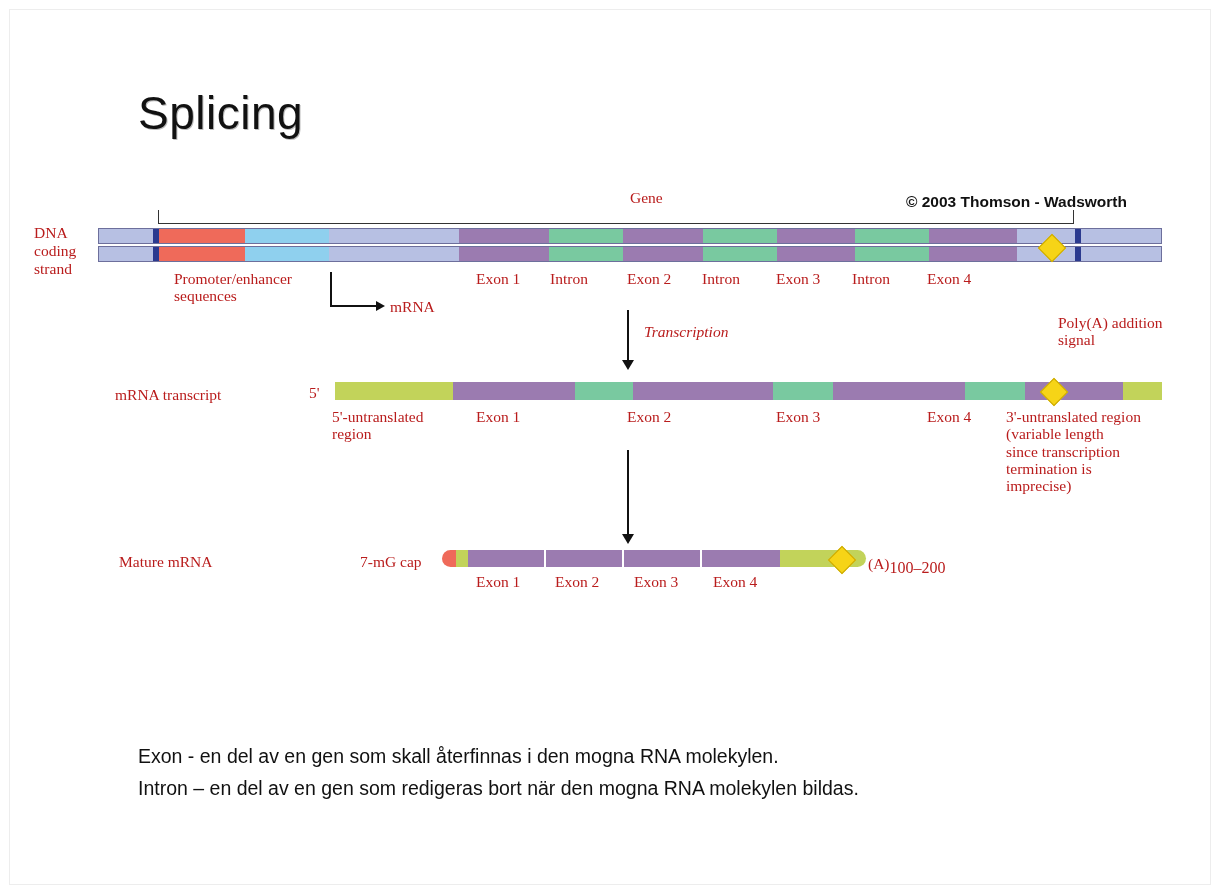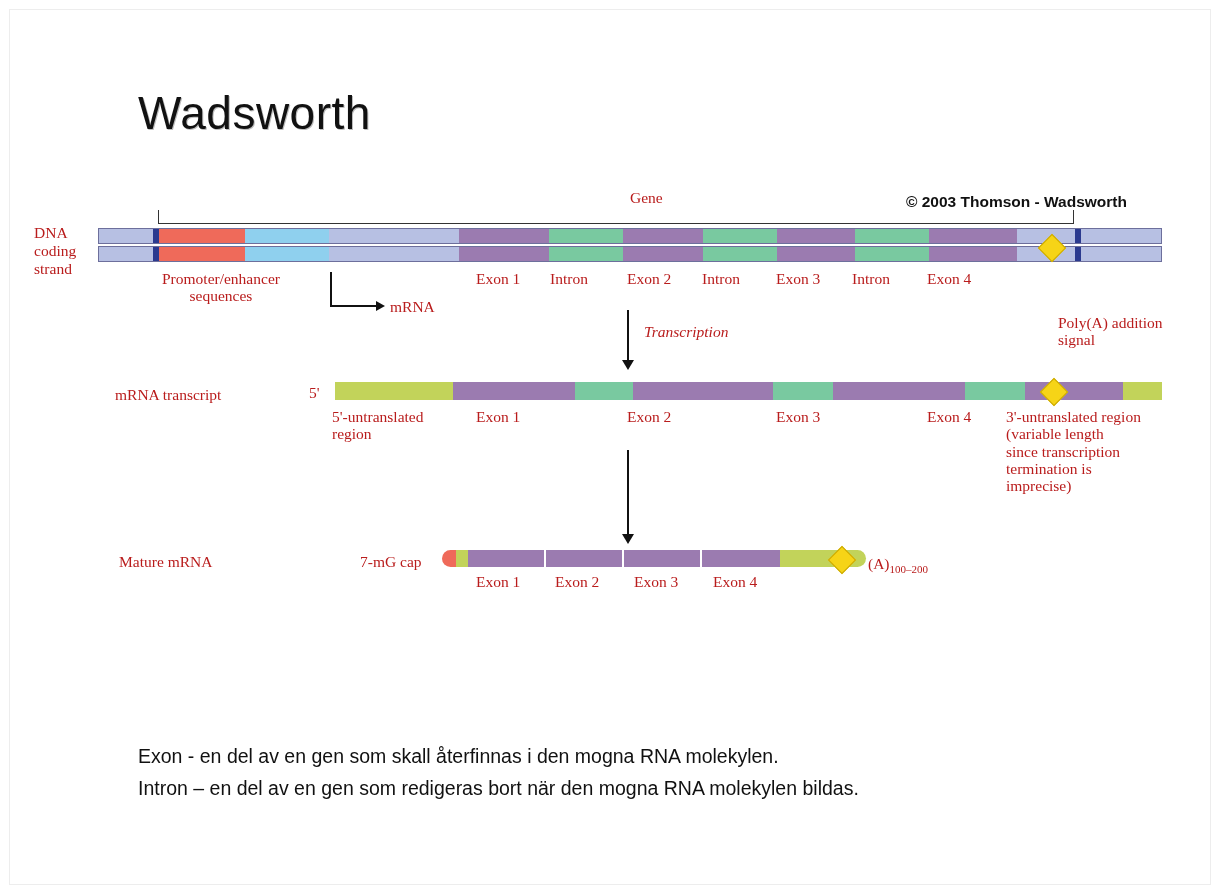--- a/index.html
+++ b/index.html
@@ -114,31 +114,31 @@
   }
   .cap-round-left {
     border-top-left-radius: 9px;
     border-bottom-left-radius: 9px;
   }
   .cap-round-right {
     border-top-right-radius: 9px;
     border-bottom-right-radius: 9px;
   }
   .sub {
-    font-size: 11px;
+    font-size: 16px;
     vertical-align: sub;
   }
 </style>
 </head>
 <body>
 
 <div id="slide">
   <div id="frame">
 
-    <div id="title">Wadsworth</div>
+    <div id="title">Splicing</div>
 
     <div class="copyright" style="left:896px; top:183px;">© 2003 Thomson - Wadsworth</div>
 
     <div class="lbl" style="left:24px; top:214px; line-height:1.15;">DNA
 coding
 strand</div>
 
     <div class="brace-gene" style="left:148px; top:200px; width:916px; height:14px;"></div>
     <div class="lbl" style="left:620px; top:179px;">Gene</div>
 
@@ -177,21 +177,21 @@
     <div class="diamond" style="left:1032px; top:228px; width:18px; height:18px;"></div>
 
     <div class="lbl" style="left:466px; top:260px;">Exon 1</div>
     <div class="lbl" style="left:540px; top:260px;">Intron</div>
     <div class="lbl" style="left:617px; top:260px;">Exon 2</div>
     <div class="lbl" style="left:692px; top:260px;">Intron</div>
     <div class="lbl" style="left:766px; top:260px;">Exon 3</div>
     <div class="lbl" style="left:842px; top:260px;">Intron</div>
     <div class="lbl" style="left:917px; top:260px;">Exon 4</div>
 
-    <div class="lbl" style="left:152px; top:260px; text-align:center;">Promoter/enhancer
+    <div class="lbl" style="left:164px; top:260px; text-align:left;">Promoter/enhancer
 sequences</div>
 
     <div class="vline" style="left:320px; top:262px; height:34px;"></div>
     <div class="hline" style="left:320px; top:295px; width:48px;"></div>
     <div class="arrow-head-right" style="left:366px; top:291px;"></div>
     <div class="lbl" style="left:380px; top:288px;">mRNA</div>
 
     <div class="lbl" style="left:1048px; top:304px;">Poly(A) addition
 signal</div>
 

